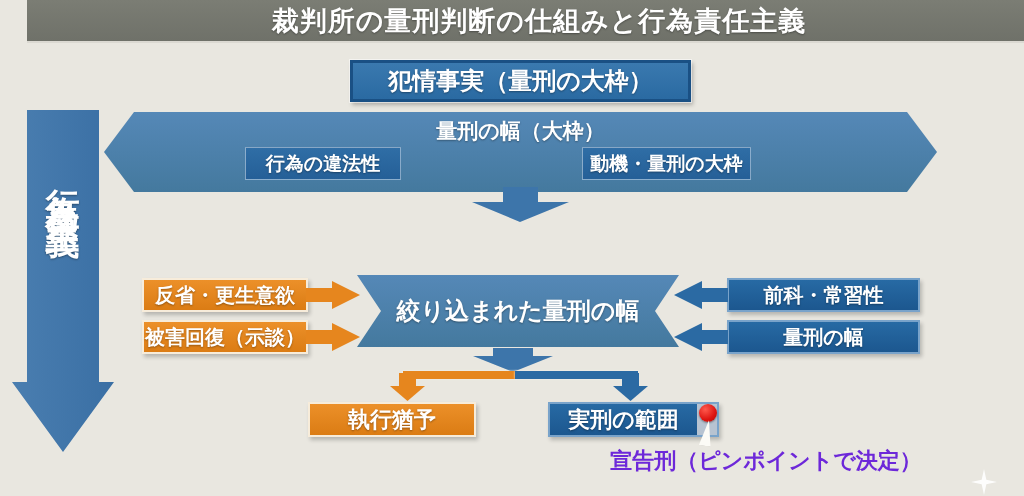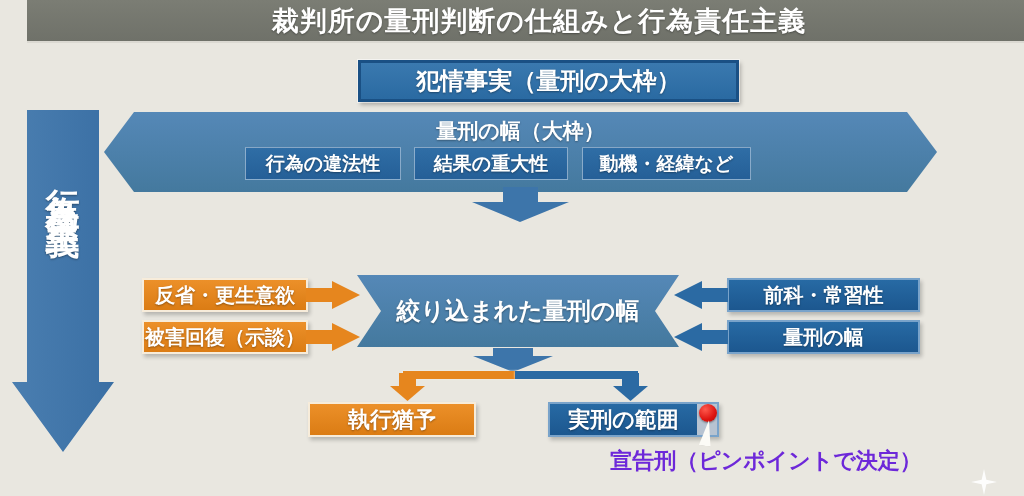--- a/index.html
+++ b/index.html
@@ -33,21 +33,21 @@
     position:absolute;left:50%;top:52px;transform:translateX(-50%);
     writing-mode:vertical-rl;font-size:34px;letter-spacing:7px;line-height:1;
   }
 
   
   .blue-box{
     background:linear-gradient(180deg,#276aa4,#1c578f);
     border:2px solid #79a3ca;
     box-shadow:2px 3px 4px rgba(0,0,0,.22);
   }
-  .top-box{left:358px;top:60px;width:381px;height:42px;
+  .top-box{left:350px;top:60px;width:341px;height:42px;
     background:linear-gradient(180deg,#3a79af,#2a6aa2);
     border:3px solid #1a5084;box-shadow:0 0 0 1px rgba(255,255,255,.55),2px 3px 4px rgba(0,0,0,.25);justify-content:center;}
   .top-box span{font-size:24px;}
 
   
   .band{
     left:104px;top:112px;width:833px;height:80px;
     background:linear-gradient(180deg,#5588b7,#44799e);
     clip-path:polygon(0 40px,30px 0,803px 0,833px 40px,803px 80px,30px 80px);
     filter:drop-shadow(2px 3px 3px rgba(0,0,0,.2));
@@ -151,25 +151,22 @@
     <span class="wt">犯情事実（量刑の大枠）</span>
   </div>
 
   <div class="abs band"></div>
   <div class="abs band-label center">
     <span class="wt">量刑の幅（大枠）</span>
   </div>
   <div class="abs factor factor-1 center">
     <span class="wt">行為の違法性</span>
   </div>
-  <div class="abs factor factor-2 center">
-    <span class="wt">結果の重大性</span>
-  </div>
   <div class="abs factor factor-3 center">
-    <span class="wt">動機・経緯など</span>
+    <span class="wt">動機・量刑の大枠</span>
   </div>
 
   <div class="abs down-arrow arrow-1"></div>
 
 
   <div class="abs pinched center">
     <span class="wt">絞り込まれた量刑の幅</span>
   </div>
 
   <div class="abs orange-box mit-1 center side">

